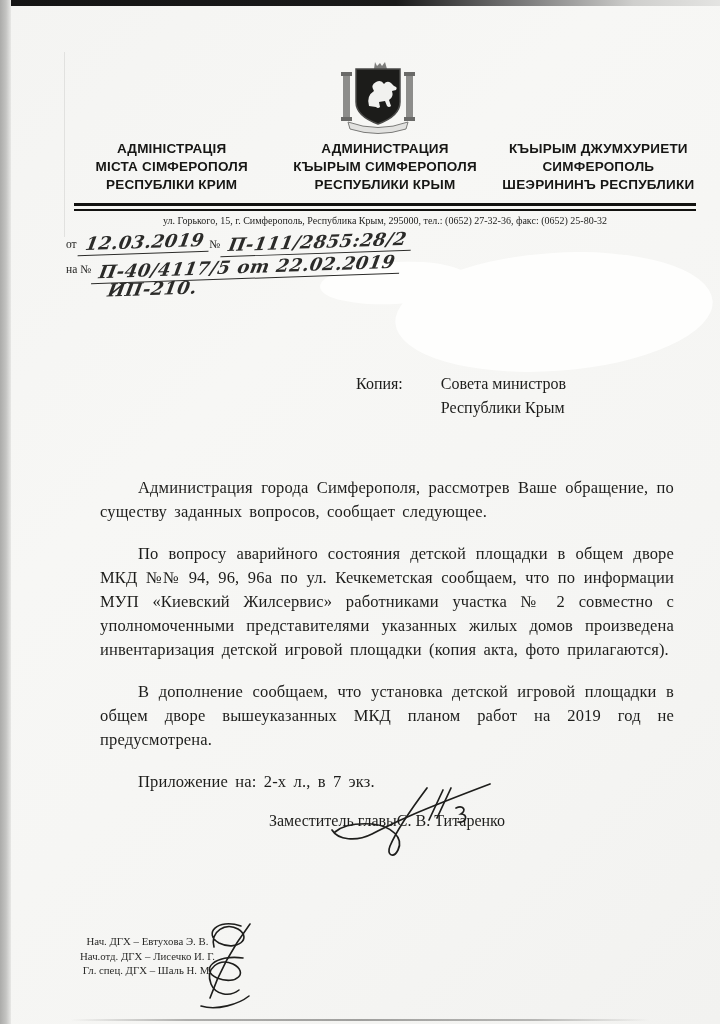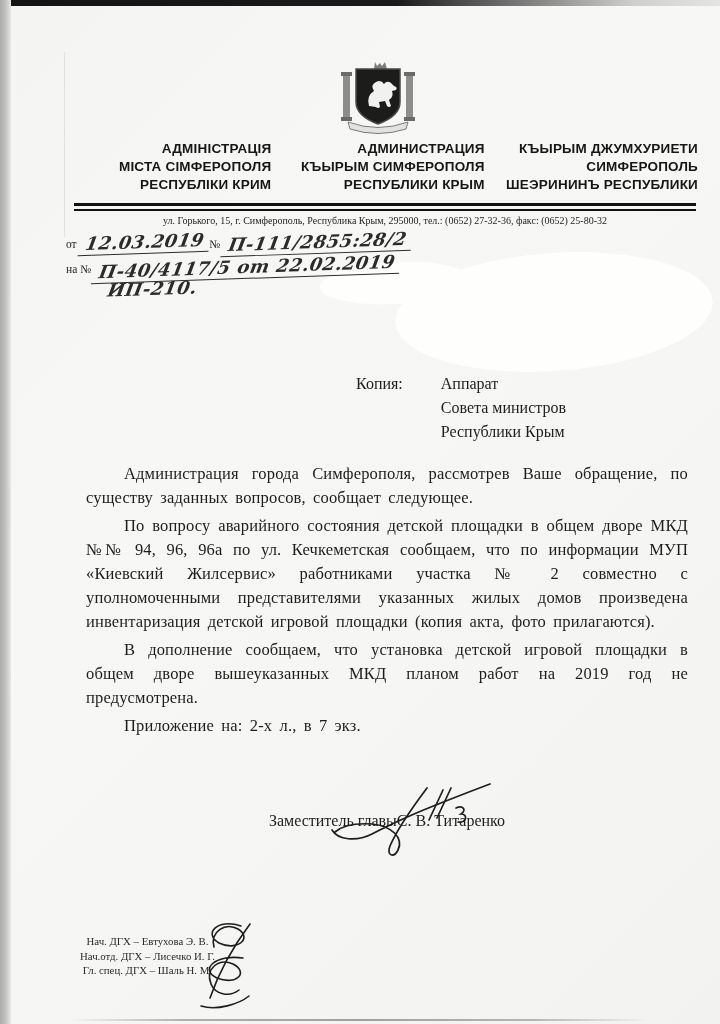--- a/index.html
+++ b/index.html
@@ -18,21 +18,21 @@
     background:linear-gradient(90deg,transparent,rgba(90,90,88,.45) 20%,rgba(90,90,88,.55) 50%,rgba(90,90,88,.4) 80%,transparent);}
   .blob{position:absolute;background:#fefefd;border-radius:50%;}
   .blob-1{left:395px;top:253px;width:318px;height:118px;transform:rotate(-4deg);}
   .blob-2{left:320px;top:262px;width:150px;height:42px;transform:rotate(-3deg);}
 
   
   .emblem{position:absolute;left:336px;top:60px;width:84px;height:80px;}
 
   
   .org-header{position:absolute;top:140px;left:72px;width:626px;display:flex;gap:14px;}
-  .org-col{flex:1;text-align:right;font-family:"Liberation Sans",sans-serif;
+  .org-col{flex:1;text-align:center;font-family:"Liberation Sans",sans-serif;
     font-weight:bold;font-size:13.5px;line-height:18px;letter-spacing:.2px;color:#161614;}
   .rule{position:absolute;top:203px;left:74px;width:622px;border-top:3.5px solid #121210;}
   .rule .thin{height:2px;background:#121210;margin-top:2.5px;}
   .address{position:absolute;top:215px;left:60px;width:650px;text-align:center;
     font-size:10px;color:#222220;}
 
   
   .ref-block{position:absolute;top:231px;left:66px;width:460px;font-size:11.5px;}
   .ref-line{margin-bottom:2px;white-space:nowrap;}
   .hand{display:inline-block;font-family:"DejaVu Serif",serif;font-style:italic;font-weight:bold;
@@ -42,21 +42,21 @@
   .ref-extra{margin-left:36px;margin-top:-3px;}
 
   
   .copy-block{position:absolute;top:372px;left:356px;display:flex;gap:38px;
     font-size:16px;line-height:24px;}
   .copy-lines div{white-space:nowrap;}
 
   
   .body-block{position:absolute;top:458px;left:82px;width:610px;
     font-size:16.5px;line-height:24px;text-align:justify;word-spacing:3px;letter-spacing:.15px;}
-  .body-block p{margin:4px;text-indent:38px;}
+  .body-block p{margin:18px;text-indent:38px;}
   .attachment{margin-top:22px;text-indent:38px;text-align:left;}
 
   
   .sign-row{position:absolute;top:812px;left:82px;width:610px;display:flex;
     justify-content:center;font-size:16px;}
   .sign-scribble{position:absolute;left:330px;top:772px;}
 
   
   .footer-block{position:absolute;top:934px;left:80px;font-size:10.8px;line-height:14.5px;color:#2a2a28;text-align:center;}
   .footer-scribble{position:absolute;left:183px;top:916px;}
@@ -125,21 +125,20 @@
       <span class="hand u">П-40/4117/5 от 22.02.2019</span>
     </div>
     <div class="ref-extra">
       <span class="hand">ИП-210.</span>
     </div>
   </div>
 
   <div class="copy-block">
     <div>Копия:</div>
     <div class="copy-lines">
-      <div>Аппарат</div>
       <div>Совета министров</div>
       <div>Республики Крым</div>
     </div>
   </div>
 
   <div class="body-block">
     <p>Администрация города Симферополя, рассмотрев Ваше обращение, по существу заданных вопросов, сообщает следующее.</p>
     <p>По вопросу аварийного состояния детской площадки в общем дворе МКД №№ 94, 96, 96а по ул. Кечкеметская сообщаем, что по информации МУП «Киевский Жилсервис» работниками участка № 2 совместно с уполномоченными представителями указанных жилых домов произведена инвентаризация детской игровой площадки (копия акта, фото прилагаются).</p>
     <p>В дополнение сообщаем, что установка детской игровой площадки в общем дворе вышеуказанных МКД планом работ на 2019 год не предусмотрена.</p>
     <p class="attachment">Приложение на: 2-х л., в 7 экз.</p>

